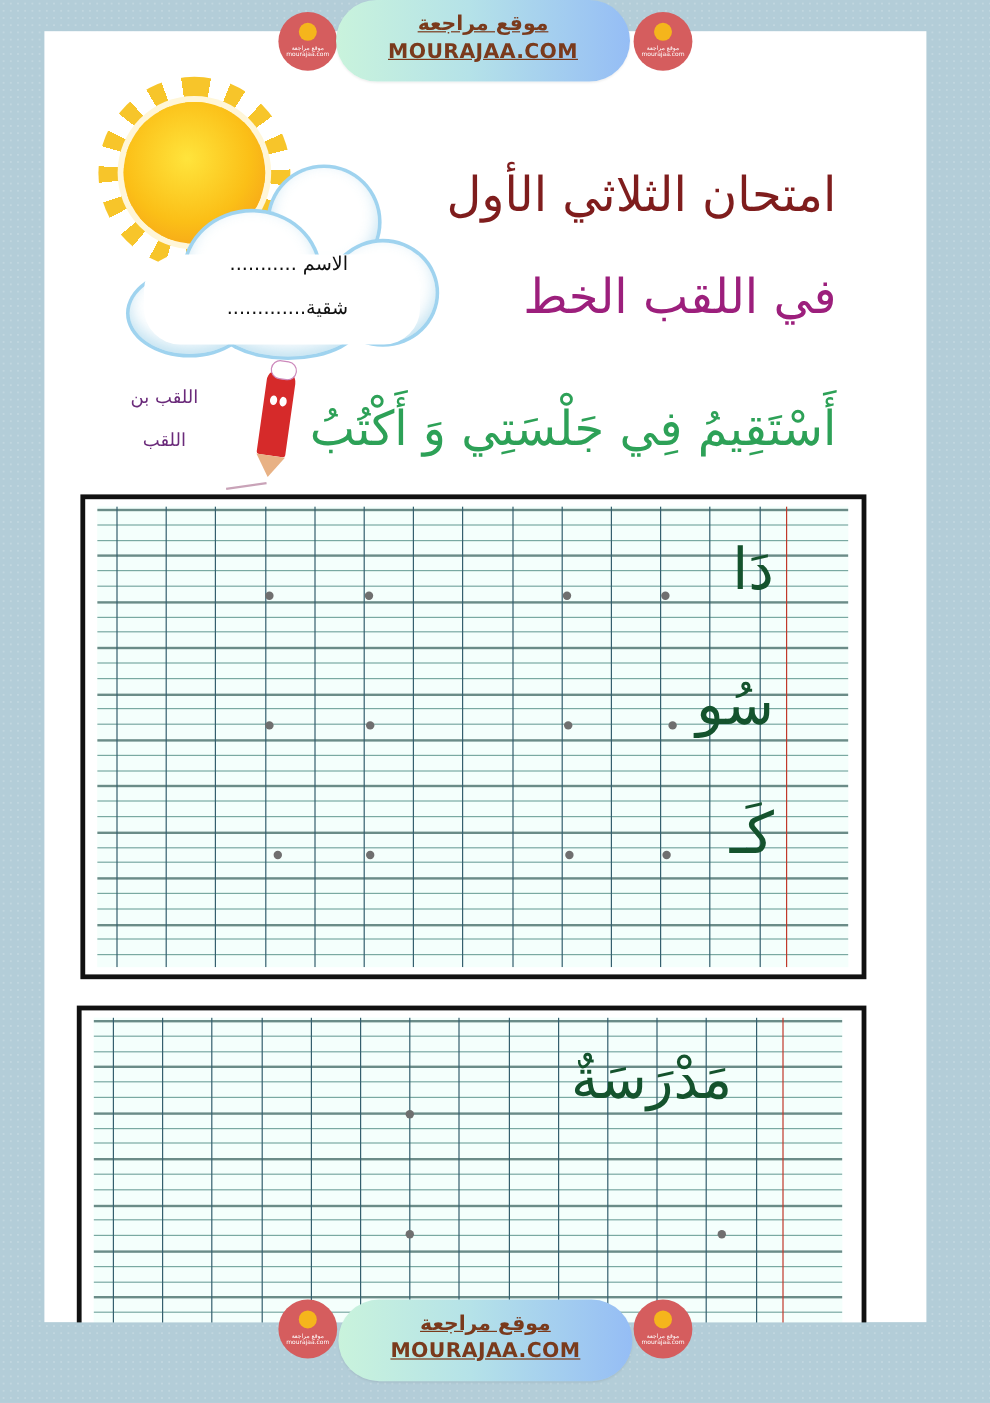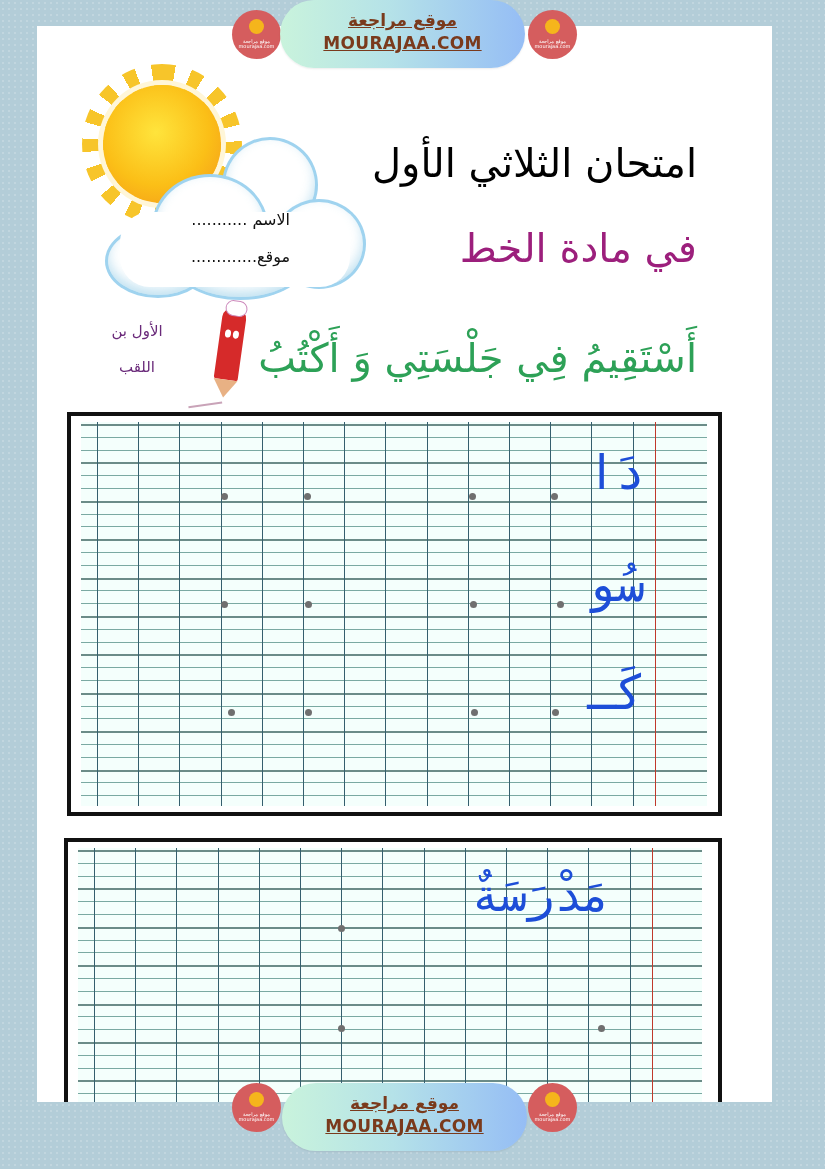--- a/index.html
+++ b/index.html
@@ -32,21 +32,21 @@
     position:absolute; left:17px; top:9px; width:15px; height:15px; border-radius:50%;
     background:#f5b51c;
   }
   .logo .cap {
     position:absolute; left:0; right:0; top:29px; text-align:center;
     font-size:5px; color:#fff; line-height:5px;
   }
 
   
   .title1 {
-    position:absolute; right:128px; top:140px; font-size:40px; color:#000000;
+    position:absolute; right:128px; top:140px; font-size:40px; color:#7f1d1d;
     direction:rtl; font-family:"DejaVu Sans", sans-serif; letter-spacing:0.5px;
   }
   .title2 {
     position:absolute; right:128px; top:225px; font-size:40px; color:#9c1f7c;
     direction:rtl; font-family:"DejaVu Sans", sans-serif;
   }
   .motto {
     position:absolute; right:128px; top:335px; font-size:40px; color:#2da157;
     direction:rtl; font-family:"DejaVu Sans", sans-serif;
   }
@@ -91,21 +91,21 @@
   .grid {
     position:absolute; overflow:hidden;
     background-color:#f4fffc;
   }
   .hline { position:absolute; left:0; right:0; height:1px; background:#7aa9a2; }
   .hline.thick { height:2px; background:#6b8c88; }
   .vline { position:absolute; top:0; bottom:0; width:1px; background:#355f6e; }
   .margin-line { position:absolute; top:0; bottom:0; width:1px; background:#c0392b; }
   .gdot { position:absolute; width:7px; height:7px; border-radius:50%; background:#6f6f6f; }
   .model {
-    position:absolute; color:#1d4ed8; font-size:48px; direction:rtl; font-family:Liberation Mono, monospace; line-height:1;
+    position:absolute; color:#14532d; font-size:48px; direction:rtl; font-family:Liberation Sans, sans-serif; line-height:1;
   }
 </style>
 </head>
 <body>
 
 <div class="page"></div>
 
 <div class="logo" style="left:232px; top:10px;">
   <div class="dot"></div>
   <div class="cap">موقع مراجعة mourajaa.com</div>
@@ -123,26 +123,26 @@
   <div class="sun-rays"></div>
   <div class="sun"></div>
   <div class="cloud-part" style="left:155px; top:78px; width:90px; height:90px;"></div>
   <div class="cloud-part" style="left:85px; top:115px; width:110px; height:100px;"></div>
   <div class="cloud-part" style="left:205px; top:140px; width:88px; height:84px;"></div>
   <div class="cloud-part" style="left:38px; top:165px; width:100px; height:68px;"></div>
   <div class="cloud-part" style="left:110px; top:175px; width:120px; height:60px;"></div>
   <div style="position:absolute; left:50px; top:150px; width:230px; height:75px; background:#fff; border-radius:30px;"></div>
 </div>
 <div class="name-line" style="right:535px; top:198px;margin-top:12px;">الاسم ...........</div>
-<div class="name-line" style="right:535px; top:247px;">موقع.............</div>
+<div class="name-line" style="right:535px; top:247px;">شقية.............</div>
 
 <div class="title1">امتحان الثلاثي الأول</div>
-<div class="title2">في مادة الخط</div>
-
-<div class="teacher" style="top:322px;">الأول بن</div>
+<div class="title2">في اللقب الخط</div>
+
+<div class="teacher" style="top:322px;">اللقب بن</div>
 <div class="teacher" style="top:358px;">اللقب</div>
 
 <div class="pencil">
   <div class="body"></div>
   <div class="cap"></div>
   <div class="tip"></div>
   <div class="eye" style="left:5px;"></div>
   <div class="eye" style="left:13px;"></div>
 </div>
 <div style="position:absolute; left:188px; top:400px; width:34px; height:4px; border-bottom:2px solid #c9a3b8; transform:rotate(-8deg);"></div>

